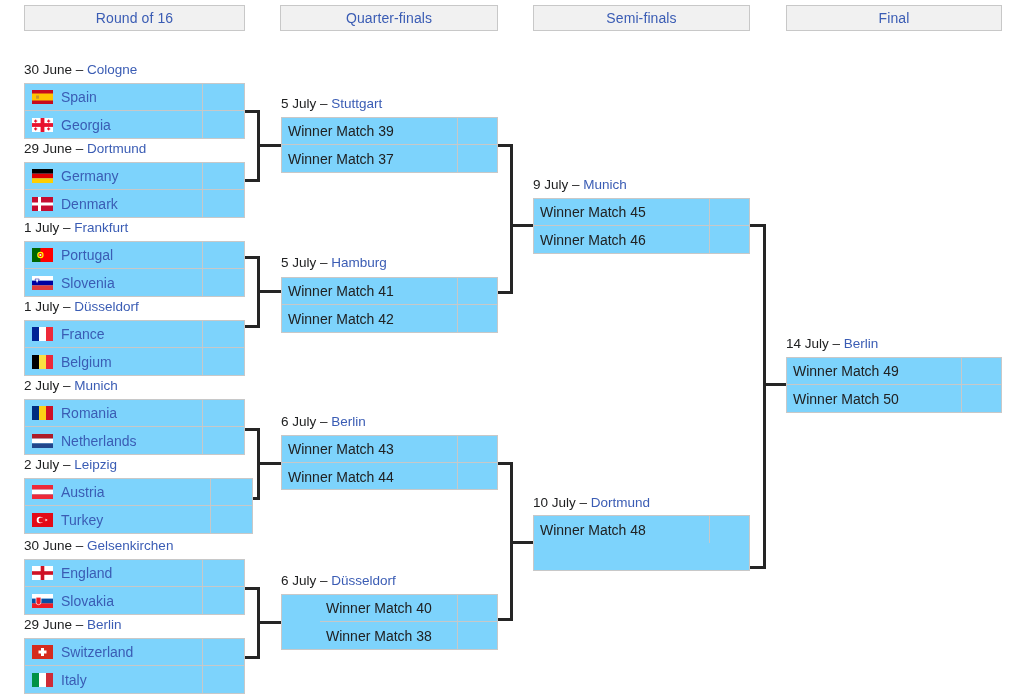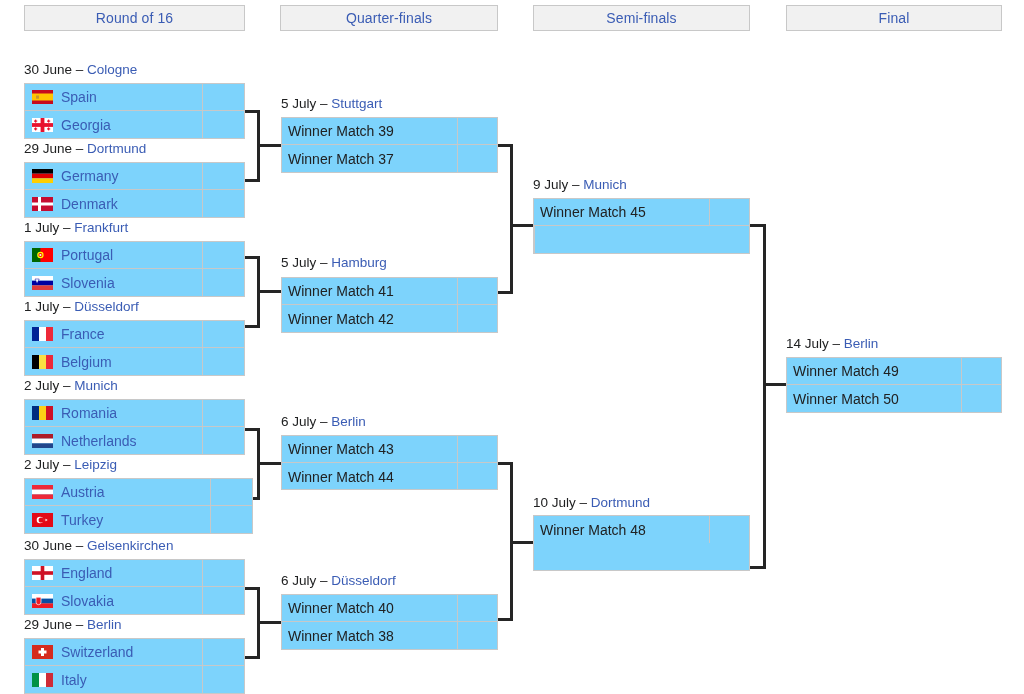--- a/index.html
+++ b/index.html
@@ -483,21 +483,21 @@
       </div>
       <div class="score" style="width:40px;"></div>
     </div>
   </div>
 
   <div class="match-caption" style="left:281px;top:573px;">
     <span>6 July</span>
     <span class="dash">–</span>
     <span class="venue">Düsseldorf</span>
   </div>
-  <div class="match" style="left:281px;top:594px;width:217px;height:56px;">
+  <div class="match" style="left:281px;top:594px;width:217px;height:56px;padding-left:38px;">
     <div class="row top">
       <div class="team">
         <span class="team-name plain">Winner Match 40</span>
       </div>
       <div class="score" style="width:40px;"></div>
     </div>
     <div class="row">
       <div class="team">
         <span class="team-name plain">Winner Match 38</span>
       </div>
@@ -511,20 +511,23 @@
     <span class="venue">Munich</span>
   </div>
   <div class="match" style="left:533px;top:198px;width:217px;height:56px;">
     <div class="row top">
       <div class="team">
         <span class="team-name plain">Winner Match 45</span>
       </div>
       <div class="score" style="width:40px;"></div>
     </div>
     <div class="row">
+      <div class="team">
+        <span class="team-name plain">Winner Match 46</span>
+      </div>
       <div class="score" style="width:40px;"></div>
     </div>
   </div>
 
   <div class="match-caption" style="left:533px;top:495px;">
     <span>10 July</span>
     <span class="dash">–</span>
     <span class="venue">Dortmund</span>
   </div>
   <div class="match" style="left:533px;top:515px;width:217px;height:56px;">

